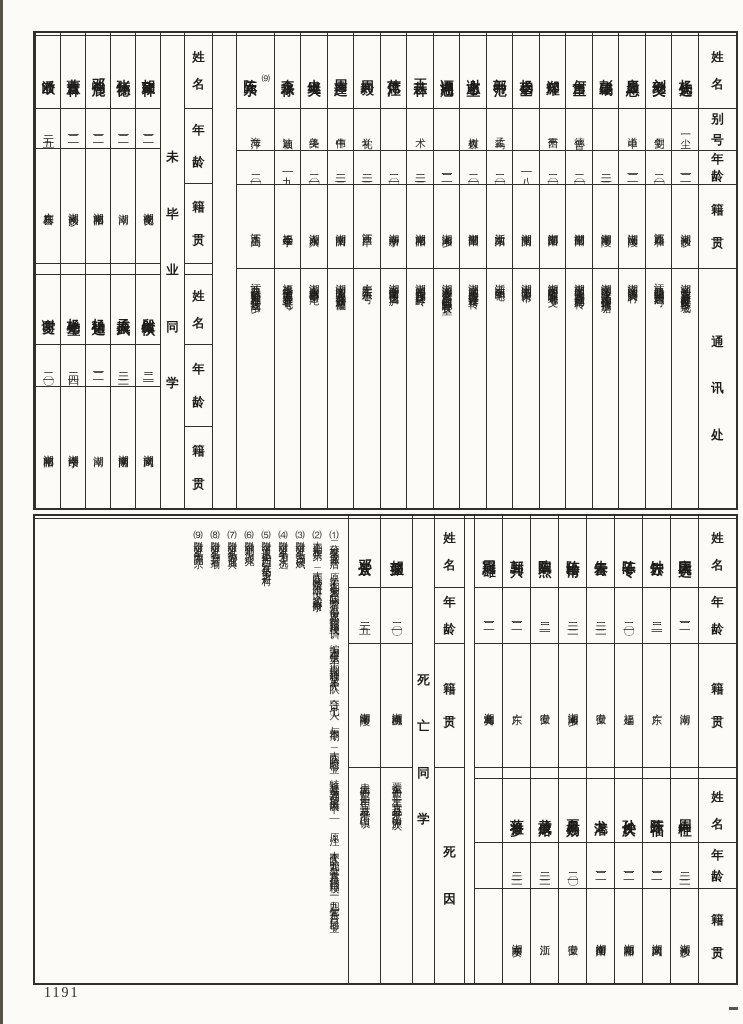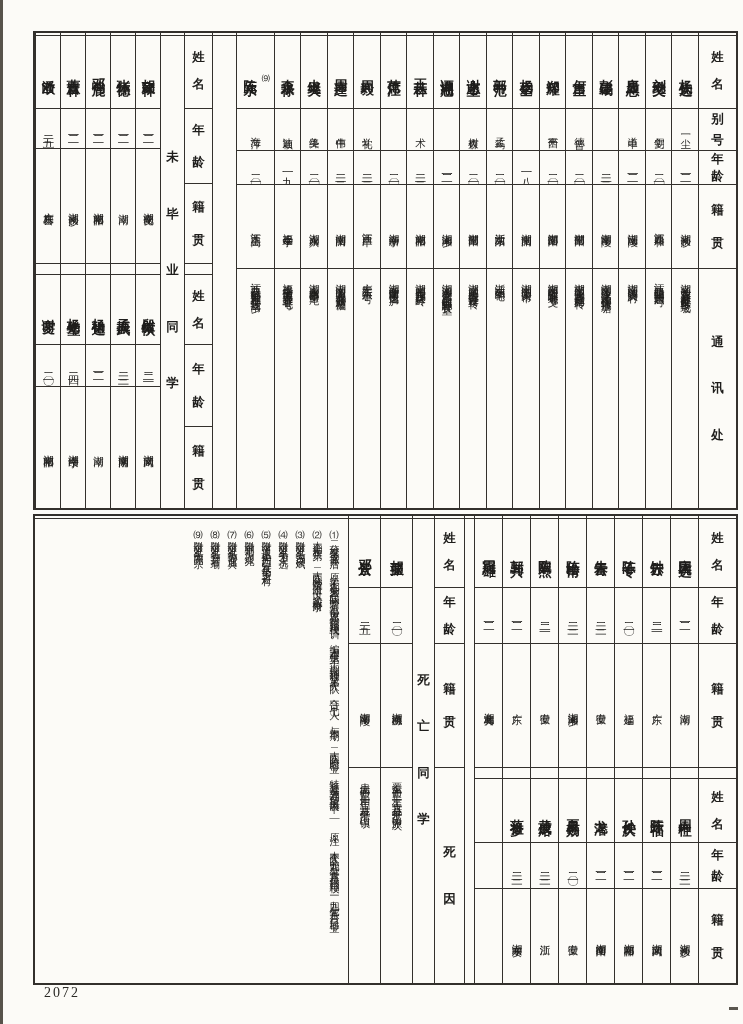--- a/index.html
+++ b/index.html
@@ -802,14 +802,14 @@
         <div class="note"><span class="nmark">⑵</span><span>本期步兵第一、二大队同学录附录（以下简称附录）。</span></div>
         <div class="note"><span class="nmark">⑶</span><span>附录姓名为汤良斌。</span></div>
         <div class="note"><span class="nmark">⑷</span><span>附录姓名为于永选。</span></div>
         <div class="note"><span class="nmark">⑸</span><span>附录通讯处为广西宜东估乡王道村。</span></div>
         <div class="note"><span class="nmark">⑹</span><span>附录别号为煜兆。</span></div>
         <div class="note"><span class="nmark">⑺</span><span>附录姓名为孙逸典。</span></div>
         <div class="note"><span class="nmark">⑻</span><span>附录姓名为甘若瑜。</span></div>
         <div class="note"><span class="nmark">⑼</span><span>附录姓名为陈元宗。</span></div>
       </div>
     </div>
-  <div class="pagenum">2072</div>
+  <div class="pagenum">1191</div>
 </div>
 
 </body></html>

